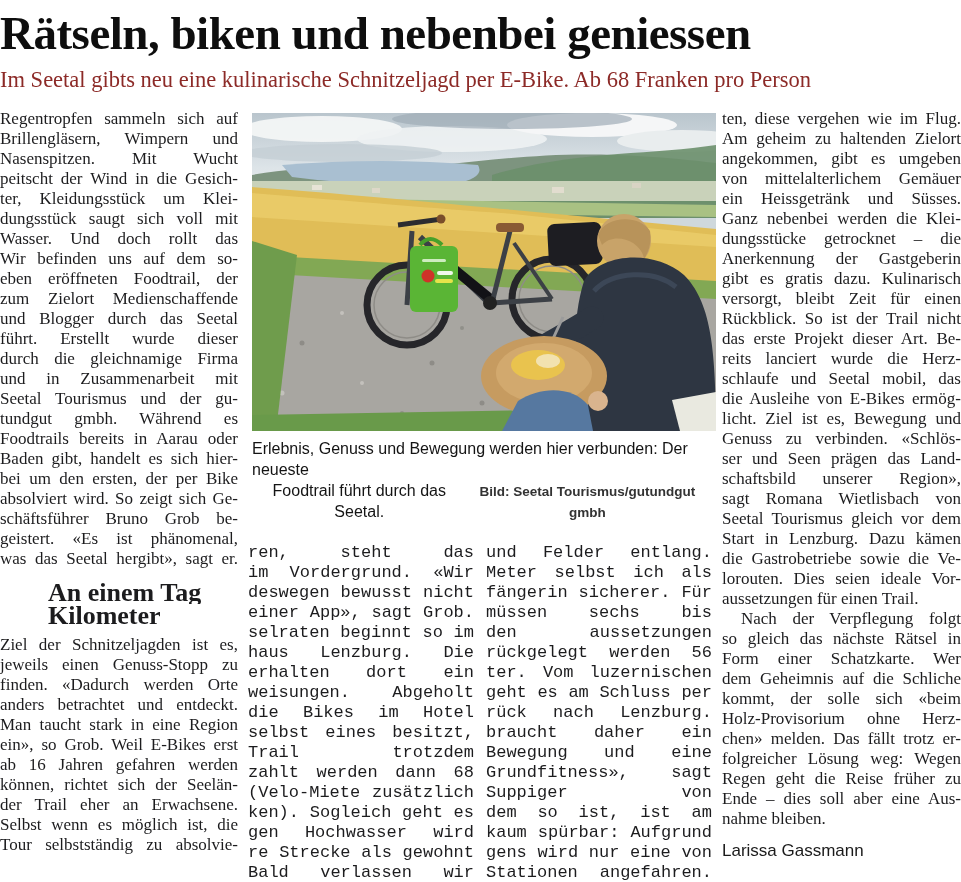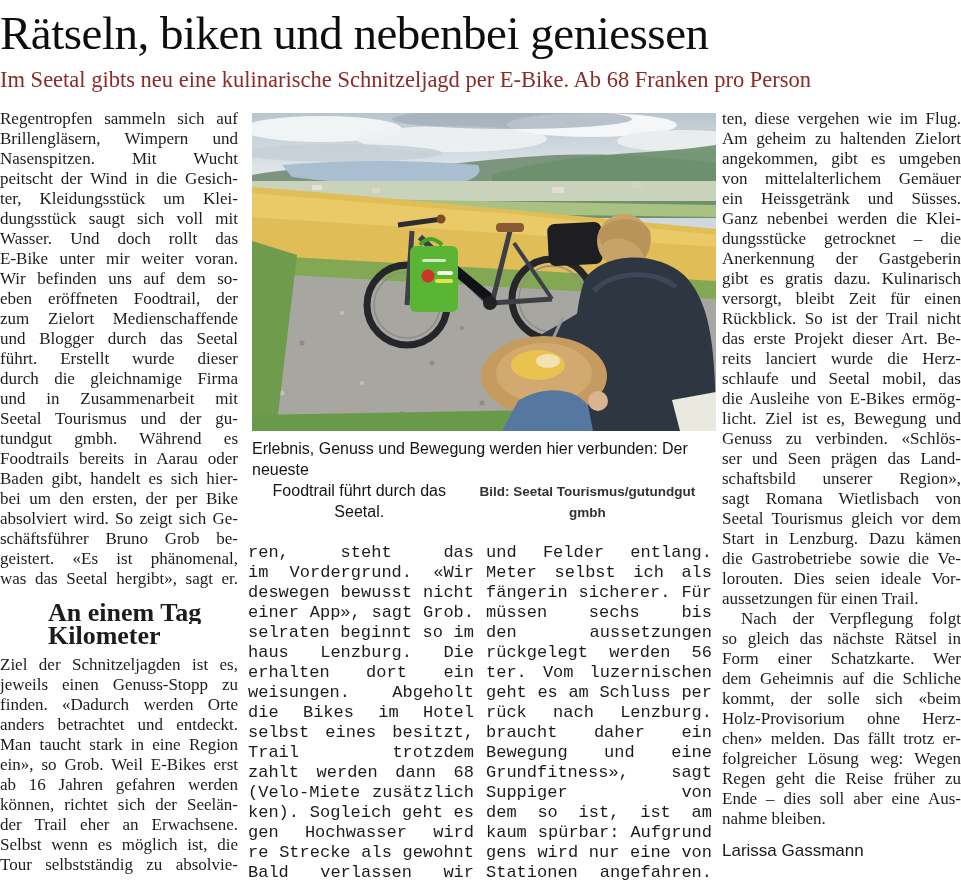--- a/index.html
+++ b/index.html
@@ -1,19 +1,19 @@
 <!DOCTYPE html>
 <html lang="de"><head>
 <meta charset="utf-8">
 <style>
   html,body{margin:0;padding:0;background:#ffffff;}
   body{width:961px;height:882px;overflow:hidden;position:relative;
        font-family:"Liberation Serif",serif;color:var(--body-text,#1c1c1e);}
   .page{padding:6px 0 0 0;}
-  h1.headline{margin:2px 0 8px 0;font-family:"Liberation Serif",serif;font-weight:400;
+  h1.headline{margin:2px 0 8px 0;font-family:"Liberation Serif",serif;font-weight:700;
       font-size:47px;line-height:50px;letter-spacing:-0.5px;color:#0e0e0e;}
   .subheadline{margin:0 0 16px 0;font-size:22.5px;line-height:27px;font-weight:400;
       color:var(--accent-red,#8c2a27);}
   .main{display:grid;grid-template-columns:238px 464px 239px;column-gap:10px;}
   .col{overflow:hidden;}
   .line{font-size:17px;line-height:20px;height:20px;overflow:hidden;text-align:justify;}
   .line::after{content:"";display:inline-block;width:100%;height:0;}
   .line.noj{text-align:left;}
   .line.noj::after{width:0;}
   .p{margin:0;}
@@ -43,21 +43,20 @@
 
     <div class="col">
         <div class="p">
           <div class="line">Regentropfen sammeln sich auf</div>
           <div class="line">Brillengläsern, Wimpern und</div>
           <div class="line">Nasenspitzen. Mit Wucht</div>
           <div class="line">peitscht der Wind in die Gesich-</div>
           <div class="line">ter, Kleidungsstück um Klei-</div>
           <div class="line">dungsstück saugt sich voll mit</div>
           <div class="line">Wasser. Und doch rollt das</div>
-          <div class="line">E-Bike unter mir weiter voran.</div>
           <div class="line">Wir befinden uns auf dem so-</div>
           <div class="line">eben eröffneten Foodtrail, der</div>
           <div class="line">zum Zielort Medienschaffende</div>
           <div class="line">und Blogger durch das Seetal</div>
           <div class="line">führt. Erstellt wurde dieser</div>
           <div class="line">durch die gleichnamige Firma</div>
           <div class="line">und in Zusammenarbeit mit</div>
           <div class="line">Seetal Tourismus und der gu-</div>
           <div class="line">tundgut gmbh. Während es</div>
           <div class="line">Foodtrails bereits in Aarau oder</div>

